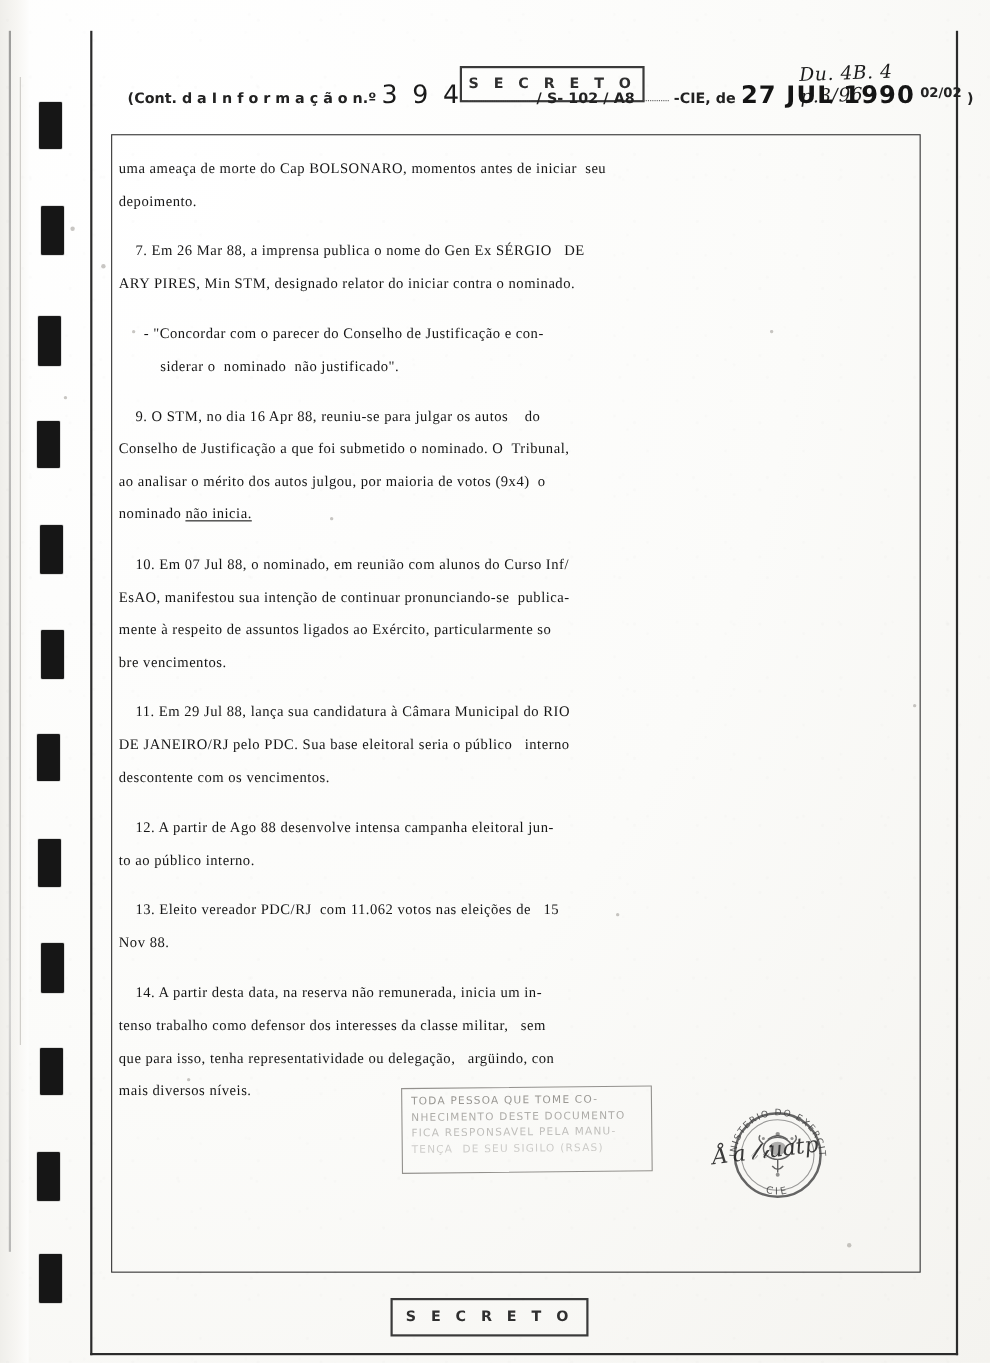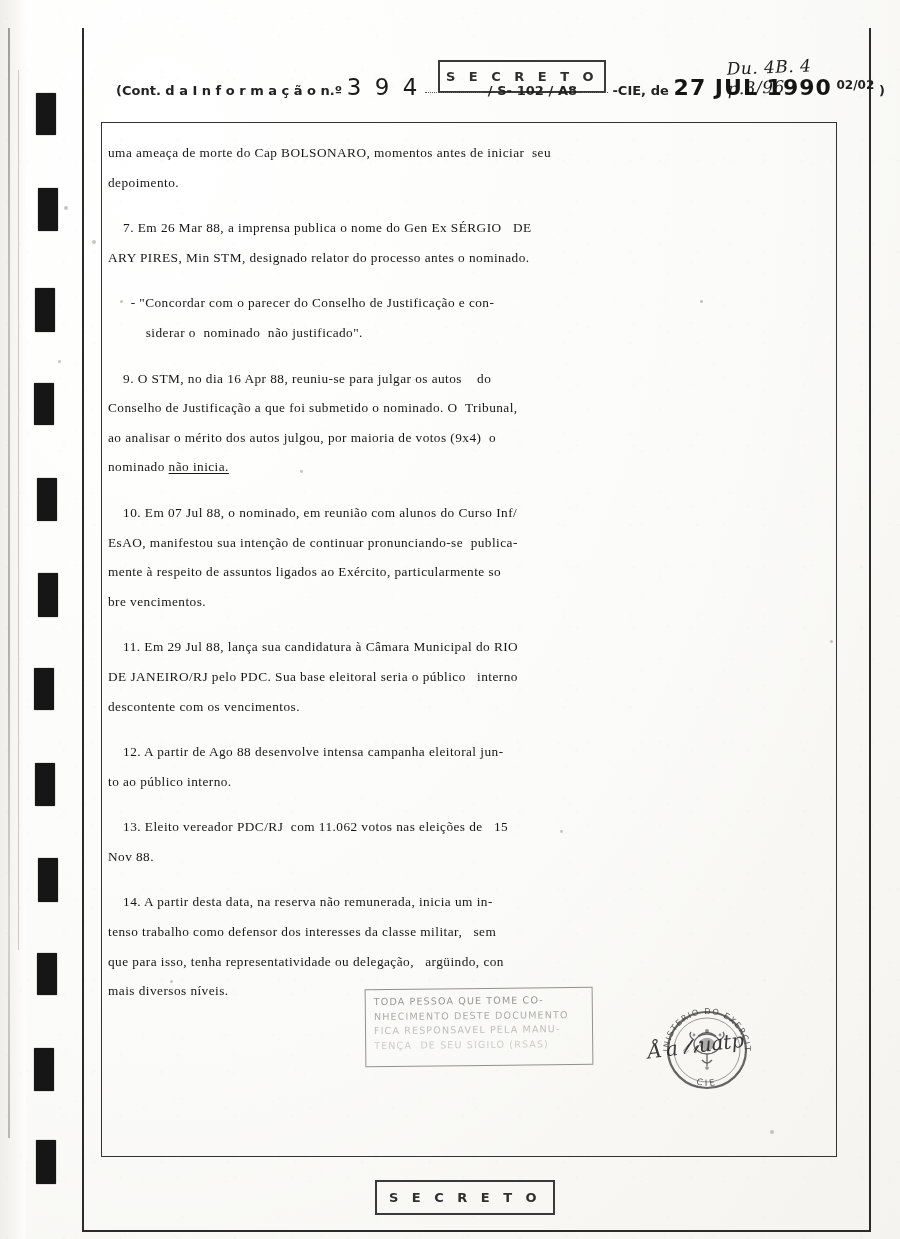--- a/index.html
+++ b/index.html
@@ -71,21 +71,21 @@
 
   .secreto-stamp{
     position:absolute;
     border:2px solid #3a3a3a;
     background:transparent;
     font-family:"DejaVu Sans","Liberation Sans",sans-serif;
     font-weight:700;
     color:#2f2f2f;
     text-align:right;
     letter-spacing:4.5px;
-    display:flex;align-items:center;justify-content:center;margin-left:20px;
+    display:flex;align-items:center;justify-content:center;
   }
   #secreto-top{
     left:336px;top:32px;width:164px;height:29px;font-size:13px;
   }
   #secreto-bottom{
     left:355px;top:1180px;width:176px;height:31px;font-size:13px;
   }
 
   #cont-line{
     position:absolute;left:88px;top:74px;width:700px;height:26px;
@@ -233,21 +233,21 @@
 
   <div id="body-box"></div>
 
   <div id="body-text">
       <div class="para">
         <span class="ln">uma ameaça de morte do Cap BOLSONARO, momentos antes de iniciar  seu</span>
         <span class="ln">depoimento.</span>
       </div>
       <div class="para">
         <span class="ln">    7. Em 26 Mar 88, a imprensa publica o nome do Gen Ex SÉRGIO   DE</span>
-        <span class="ln">ARY PIRES, Min STM, designado relator do processo antes o nominado.</span>
+        <span class="ln">ARY PIRES, Min STM, designado relator do iniciar contra o nominado.</span>
       </div>
       <div class="para">
         <span class="ln">      - "Concordar com o parecer do Conselho de Justificação e con-</span>
         <span class="ln">          siderar o  nominado  não justificado".</span>
       </div>
       <div class="para">
         <span class="ln">    9. O STM, no dia 16 Apr 88, reuniu-se para julgar os autos    do</span>
         <span class="ln">Conselho de Justificação a que foi submetido o nominado. O  Tribunal,</span>
         <span class="ln">ao analisar o mérito dos autos julgou, por maioria de votos (9x4)  o</span>
         <span class="ln">nominado <span class="u">não inicia.</span></span>

